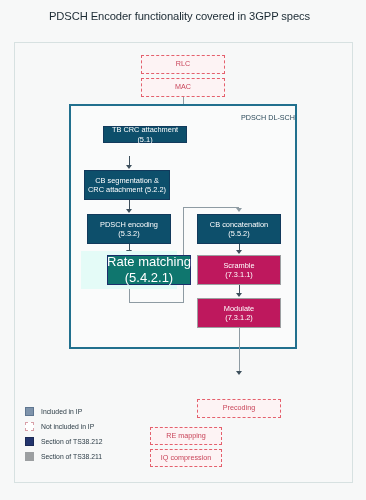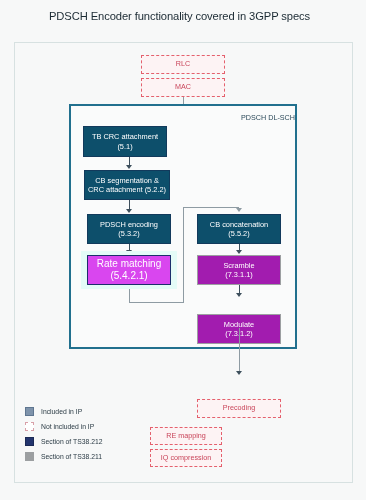--- a/index.html
+++ b/index.html
@@ -55,32 +55,33 @@
   }
   
   .node.blue {
     background: #0d4f6b;
     border: 1px solid #123a5c;
     color: #ffffff;
     font-size: 7.4px;
   }
   
   .node.gray {
-    background: #a21caf;
+    background: #be185d;
     border: 1px solid #9c9fa1;
     color: #ffffff;
     font-size: 7.4px;
   }
   
   .node.highlight {
-    background: #d946ef;
+    background: #0f766e;
     border: 1px solid #1b2f6b;
     color: #ffffff;
-    font-size: 10px;
+    font-size: 13px;
     z-index: 4;
+    margin-left: 20px;
   }
   .glow {
     position: absolute;
     background: #e4fbf7;
     z-index: 3;
   }
   
   .dlsch-box {
     position: absolute;
     left: 69px; top: 104px;
@@ -146,21 +147,21 @@
   <div class="node dashed" style="left:141px; top:78px; width:84px; height:19px;">
     <span class="l1">MAC</span>
   </div>
 
   <div class="dlsch-box">
     <div class="dlsch-label">PDSCH DL-SCH</div>
   </div>
 
   <div class="glow" style="left:81px; top:251px; width:96px; height:38px;"></div>
 
-  <div class="node blue" style="left:83px; top:126px; width:84px; height:31px; z-index:4;">
+  <div class="node blue" style="left:103px; top:126px; width:84px; height:17px; z-index:4;">
     <span class="l1">TB CRC attachment</span>
     <span class="l2">(5.1)</span>
   </div>
 
   <div class="node blue" style="left:84px; top:170px; width:86px; height:30px; z-index:4;">
     <span class="l1">CB segmentation &amp;</span>
     <span class="l2">CRC attachment (5.2.2)</span>
   </div>
 
   <div class="node blue" style="left:87px; top:214px; width:84px; height:30px; z-index:4;">
@@ -176,21 +177,21 @@
   <div class="node blue" style="left:197px; top:214px; width:84px; height:30px; z-index:4;">
     <span class="l1">CB concatenation</span>
     <span class="l2">(5.5.2)</span>
   </div>
 
   <div class="node gray" style="left:197px; top:255px; width:84px; height:30px; z-index:4;">
     <span class="l1">Scramble</span>
     <span class="l2">(7.3.1.1)</span>
   </div>
 
-  <div class="node gray" style="left:197px; top:314px; width:84px; height:30px; z-index:4;">
+  <div class="node gray" style="left:197px; top:298px; width:84px; height:30px; z-index:4;">
     <span class="l1">Modulate</span>
     <span class="l2">(7.3.1.2)</span>
   </div>
 
   <div class="node dashed" style="left:197px; top:399px; width:84px; height:19px;">
     <span class="l1">Precoding</span>
   </div>
 
   <div class="node dashed" style="left:150px; top:427px; width:72px; height:18px;">
     <span class="l1">RE mapping</span>

